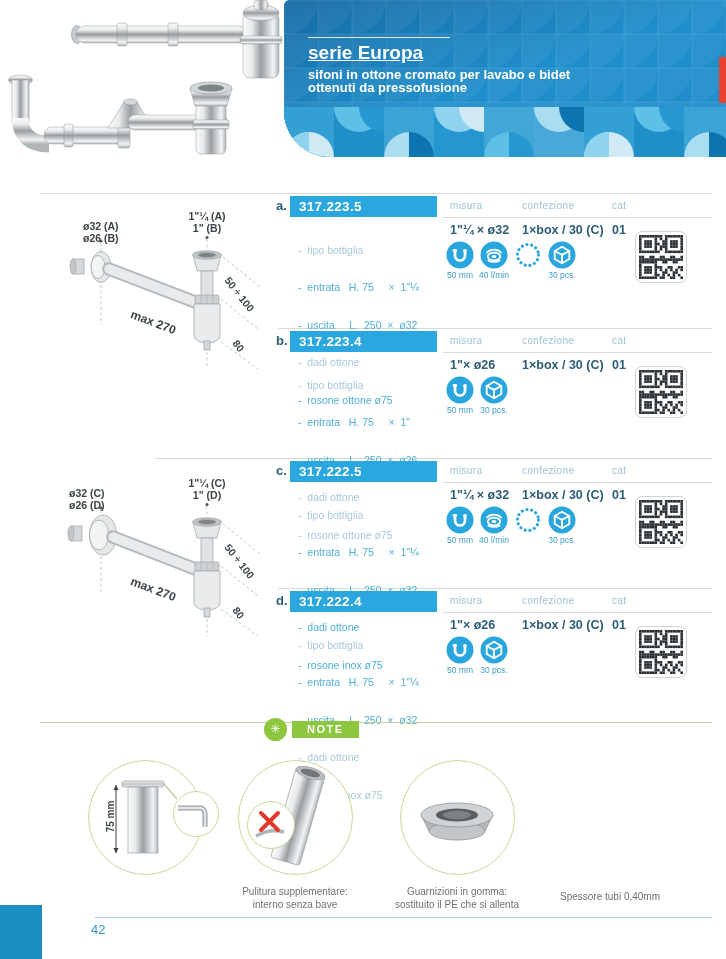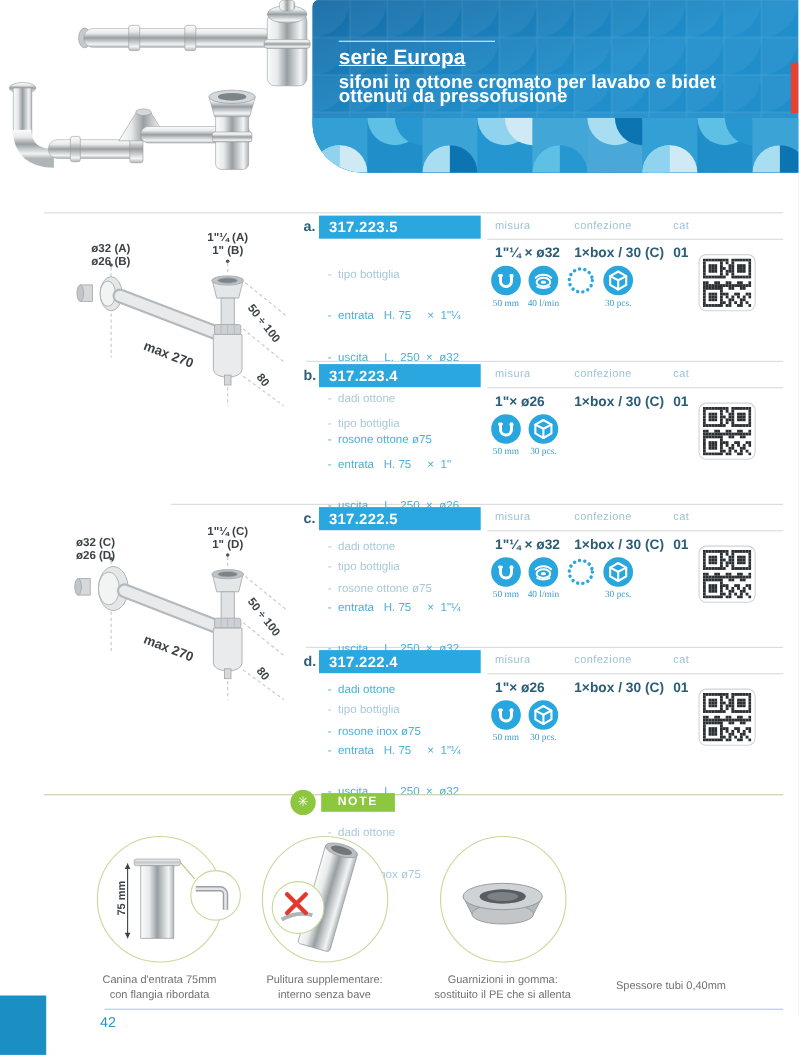--- a/index.html
+++ b/index.html
@@ -8,21 +8,21 @@
 
   
   .banner{position:absolute;left:284px;top:0;right:0;height:157px;background:#1f8ecb;
           border-bottom-left-radius:46px;border-top-left-radius:6px;overflow:hidden;}
   .banner svg.pat{position:absolute;left:0;top:0;}
   .band{position:absolute;left:0;right:0;bottom:0;height:50px;}
   .btxt{position:absolute;left:24px;color:#fff;z-index:3;}
   .b-codes{top:8px;font-size:21px;letter-spacing:.5px;font-weight:600;}
   .b-line{position:absolute;left:24px;top:37px;width:142px;height:1px;background:rgba(255,255,255,.85);z-index:3;}
   .b-series{top:42px;font-size:19px;font-weight:bold;text-decoration:underline;}
-  .b-sub{top:68px;font-size:17px;font-weight:bold;line-height:13px;}
+  .b-sub{top:68px;font-size:13px;font-weight:bold;line-height:13px;}
   .red-tab{position:absolute;right:0;top:57px;width:7px;height:46px;background:#e8412f;z-index:6;}
 
   
   .photos{position:absolute;left:0;top:0;width:310px;height:188px;z-index:2;}
 
   
   .hrule{position:absolute;height:1px;background:#d8dadb;}
 
   
   .prod{position:absolute;left:278px;width:448px;height:130px;}
@@ -30,21 +30,21 @@
   .codebar{position:absolute;left:12px;top:3px;width:147px;height:21px;background:#2aa7de;color:#fff;
            font-size:13.5px;font-weight:bold;line-height:21px;padding-left:9px;box-sizing:border-box;letter-spacing:.3px;}
   .colh{position:absolute;top:7px;font-size:10px;color:#9dc2d6;letter-spacing:.4px;}
   .colrule{position:absolute;top:24px;left:165px;width:269px;height:1px;background:#d8dadb;}
   .val{position:absolute;top:30px;font-size:12.5px;font-weight:600;color:#2c5d77;white-space:nowrap;}
   .specs{position:absolute;left:20px;top:27px;margin:0;padding:0;list-style:none;font-size:10.5px;color:#4fafd7;white-space:pre;}
   .specs li{line-height:13.4px;}
   .specs li::before{content:"-  ";}
   .specs li.muted{color:#a9c9da;}
   .picto{position:absolute;top:48px;width:28px;height:28px;}
-  .plabel{position:absolute;top:29px;left:-8px;width:44px;text-align:center;font-size:8.5px;color:#3d9ec9;white-space:nowrap;font-family:Liberation Serif, serif;}
+  .plabel{position:absolute;top:29px;left:-8px;width:44px;text-align:center;font-size:8.5px;color:#3d9ec9;white-space:nowrap;}
   .qr{position:absolute;left:357px;top:38px;width:52px;height:52px;background:#fff;border:1.5px solid #cfd4d6;
       border-radius:7px;display:flex;align-items:center;justify-content:center;box-sizing:border-box;}
 
   
   .drawing{position:absolute;left:55px;width:215px;height:175px;}
   .dlab{position:absolute;font-size:10.5px;font-weight:bold;color:#3c4347;line-height:11.5px;white-space:nowrap;}
   .rot{transform-origin:left top;}
 
   
   .note-rule{position:absolute;left:40px;top:722px;width:672px;height:1px;background:#c2cf9e;}
@@ -1153,24 +1153,20 @@
     <svg width="112" height="112" viewBox="0 0 112 112">
       <path d="M20 54 L92 54 L84 70 L28 70 Z" fill="#b4b9bc" stroke="#8e9498" stroke-width=".8"></path>
       <ellipse cx="56" cy="70" rx="28" ry="9" fill="#c2c6c9" stroke="#8e9498" stroke-width=".8"></ellipse>
       <ellipse cx="56" cy="54" rx="36" ry="12" fill="#cfd3d6" stroke="#8e9498" stroke-width=".8"></ellipse>
       <ellipse cx="56" cy="54" rx="21" ry="6.5" fill="#585d61"></ellipse>
       <ellipse cx="56" cy="54" rx="14" ry="4.2" fill="#7b8185"></ellipse>
     </svg>
   </div>
 
 
-  <div class="ncap" style="left:50px;">
-    <div>Canina d'entrata 75mm</div>
-      <div>con flangia ribordata</div>
-  </div>
   <div class="ncap" style="left:362px;">
     <div>Guarnizioni in gomma:</div>
       <div>sostituito il PE che si allenta</div>
   </div>
   <div class="ncap" style="left:200px;">
     <div>Pulitura supplementare:</div>
       <div>interno senza bave</div>
   </div>
   <div class="ncap" style="left:515px;top:891px;">
     <div>Spessore tubi 0,40mm</div>

